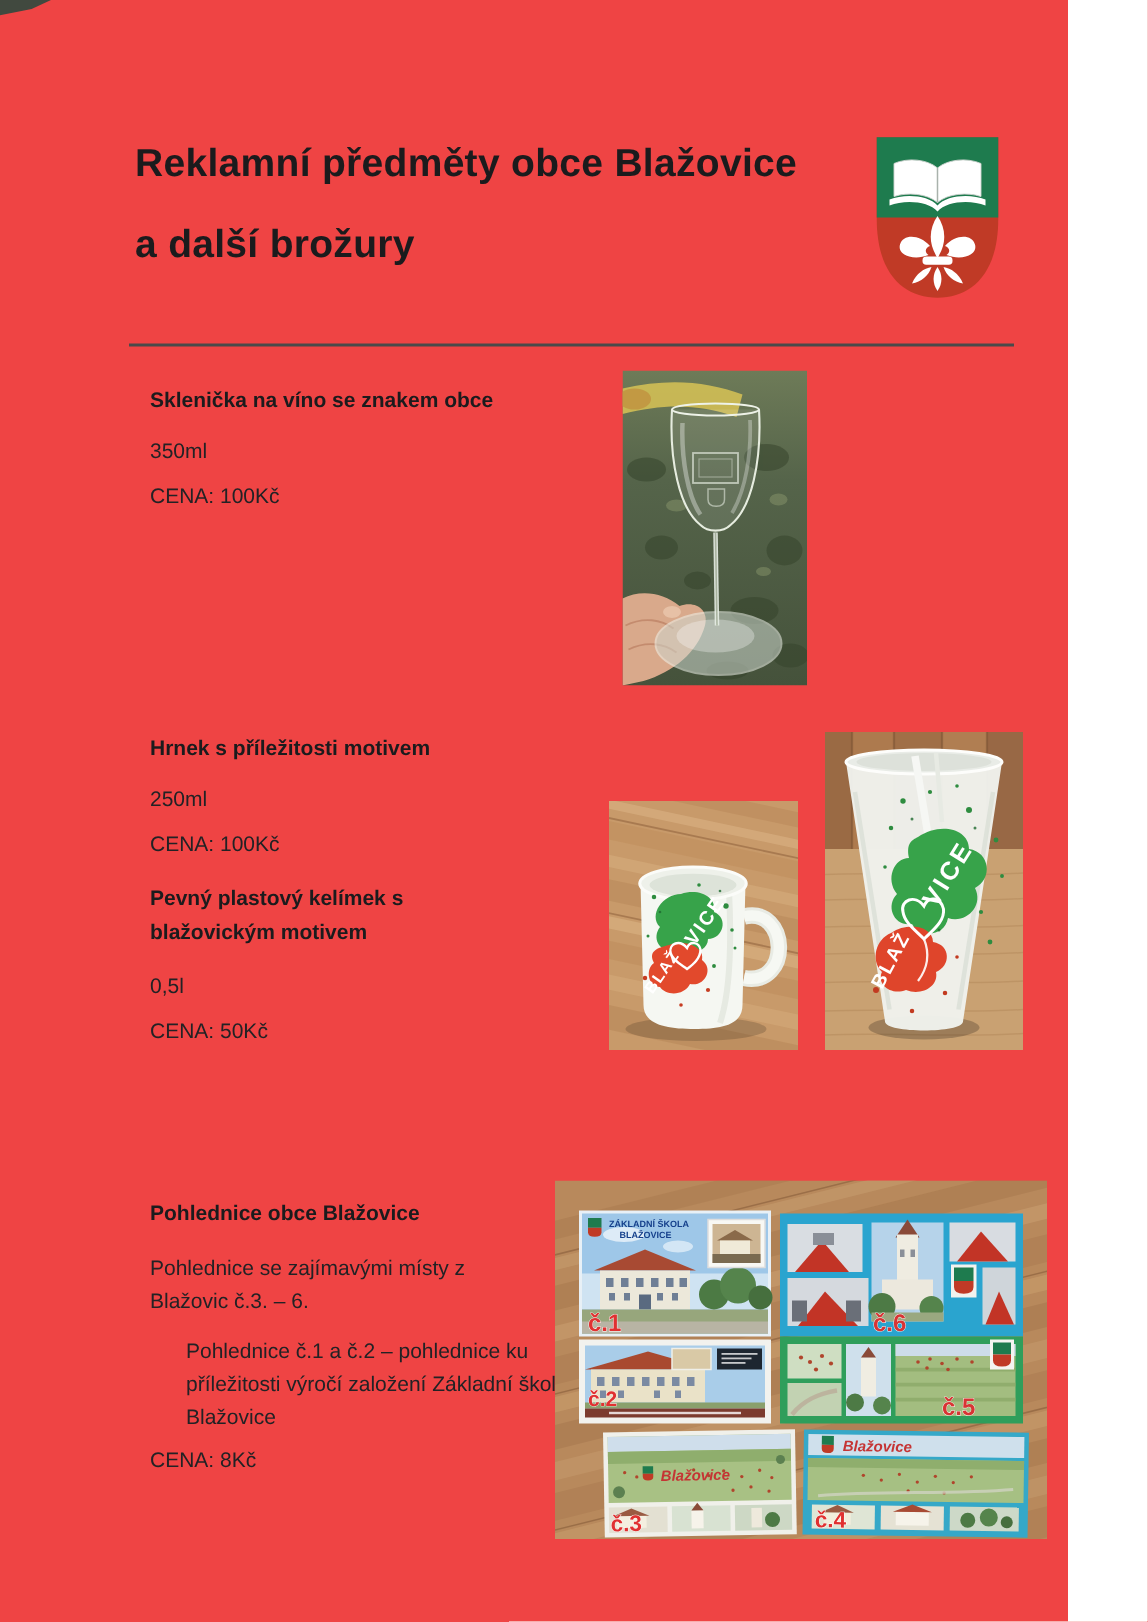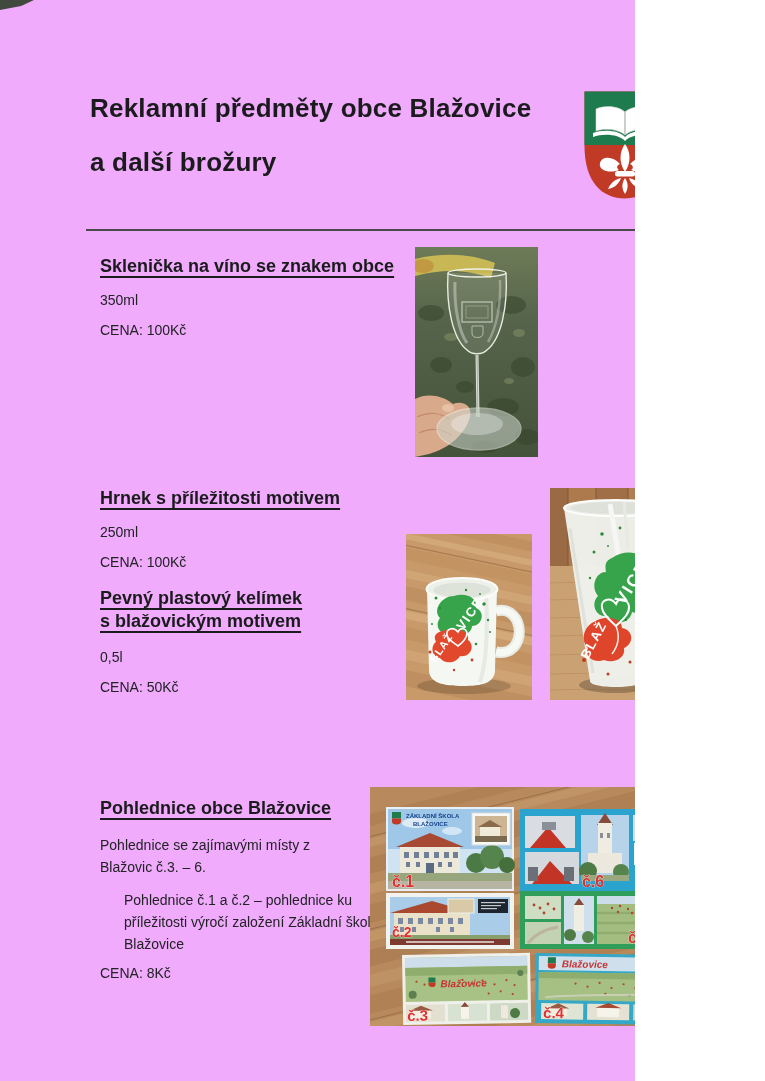--- a/index.html
+++ b/index.html
@@ -1,21 +1,21 @@
 <!DOCTYPE html>
 <html><head>
 <meta charset="utf-8">
 <style>
   html,body{margin:0;padding:0;background:#ffffff;}
-  .page{position:relative;width:635px;height:1081px;background:#f0abfc;
+  .page{position:relative;width:712px;height:1081px;background:#ef4444;
         font-family:"Liberation Sans",sans-serif;overflow:hidden;color:#1f1f21;}
   .abs{position:absolute;}
   .title-line{font-size:26px;font-weight:700;color:#1b1b1d;line-height:1.1;letter-spacing:.2px;}
-  .heading{font-size:18px;font-weight:700;color:#1b1b1d;
-           text-decoration:underline;text-decoration-thickness:2px;text-underline-offset:3.5px;
+  .heading{font-size:14px;font-weight:700;color:#1b1b1d;
+           text-decoration-thickness:2px;text-underline-offset:3.5px;
            line-height:23px;}
   .body-text{font-size:14px;color:#222225;line-height:22px;}
   .nowrap{white-space:nowrap;}
   .divider{border-top:2px solid #4a4a4a;height:0;}
   .artifact{background:#41493f;clip-path:polygon(0 0,100% 0,62% 55%,0 92%);}
   svg{display:block;}
   svg text{font-family:"Liberation Sans",sans-serif;}
 </style>
 </head>
 <body>

